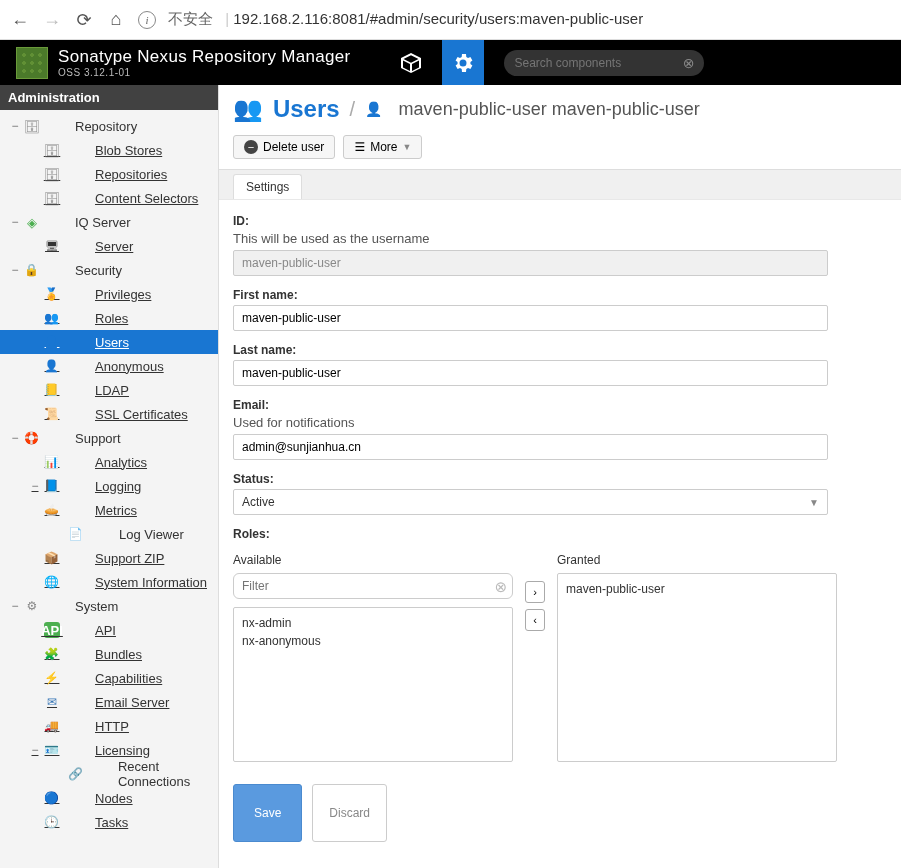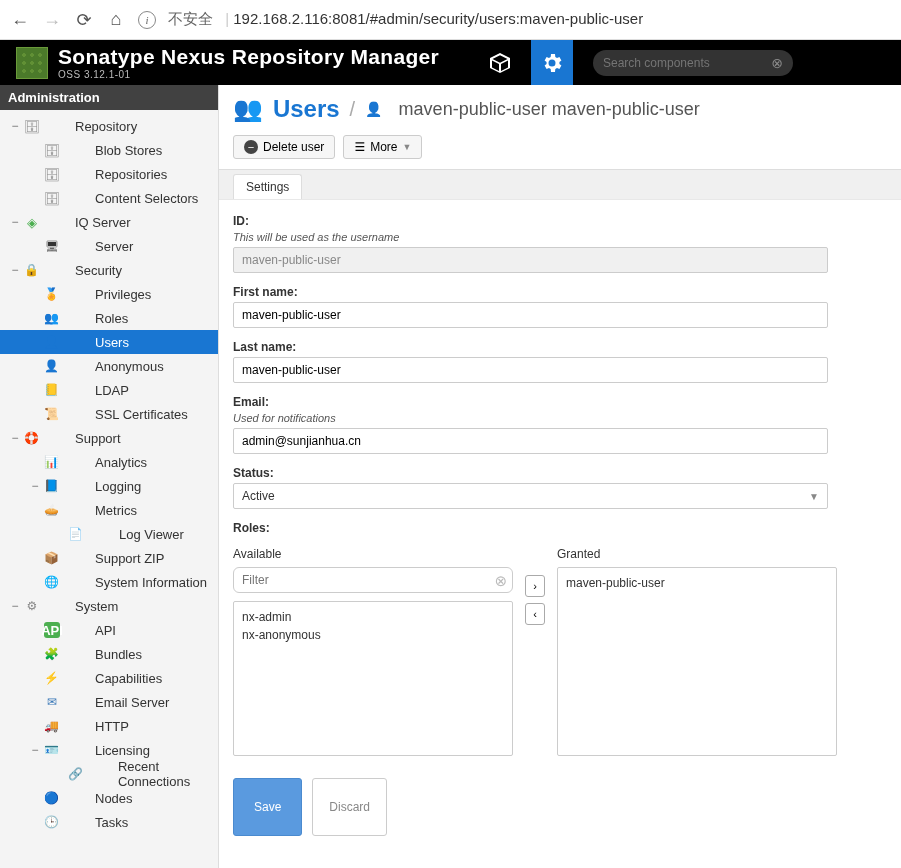--- a/index.html
+++ b/index.html
@@ -11,39 +11,39 @@
 .browser-bar .nav-btn.disabled { color: #bbb; }
 .browser-bar .info-icon { width: 18px; height: 18px; border: 1px solid #888; border-radius: 50%; display: flex; align-items: center; justify-content: center; font-size: 11px; color: #666; font-style: italic; font-family: serif; }
 .browser-bar .url { flex: 1; font-size: 15px; color: #333; }
 .browser-bar .sep { color: #ccc; }
 .browser-bar .unsafe { color: #666; margin-right: 8px; }
 
 
 .app-header { height: 45px; background: #000; color: #fff; display: flex; align-items: center; padding-left: 16px; }
 .app-header .logo { width: 32px; height: 32px; background: #4b7a2a; border: 1px solid #6a9a3a; margin-right: 10px; position: relative; }
 .app-header .logo::before { content: ""; position: absolute; inset: 3px; background: radial-gradient(circle, #6a9a3a 2px, transparent 2px) 0 0/8px 8px; opacity: 0.7; }
-.app-header .title-block .title { font-size: 21px; font-weight: 700; letter-spacing: 0.3px; }
+.app-header .title-block .title { font-size: 17px; font-weight: 400; letter-spacing: 0.3px; }
 .app-header .title-block .subtitle { font-size: 10px; color: #bbb; letter-spacing: 0.5px; }
 .app-header .header-icon { width: 42px; height: 45px; display: flex; align-items: center; justify-content: center; margin-left: 10px; }
 .app-header .header-icon.box svg { width: 24px; height: 24px; fill: #fff; }
 .app-header .header-icon.gear { background: #1976d2; }
 .app-header .header-icon.gear svg { width: 24px; height: 24px; fill: #fff; }
 .app-header .spacer { width: 30px; }
 .app-header .search { flex: 0 0 200px; height: 26px; background: #333; border-radius: 13px; display: flex; align-items: center; padding: 0 10px; margin-left: 20px; }
 .app-header .search input { background: transparent; border: none; outline: none; color: #888; font-size: 12px; flex: 1; }
 .app-header .search .clear { color: #888; font-size: 14px; }
 
 
 .main { display: flex; height: calc(868px - 40px - 45px); }
 .sidebar { width: 219px; background: #f4f4f4; border-right: 1px solid #ddd; overflow: auto; }
 .sidebar-header { background: #414141; color: #fff; font-weight: bold; padding: 5px 8px; font-size: 13px; }
 .tree { padding: 4px 0; }
 .tree-item { display: flex; align-items: center; height: 24px; padding-left: 8px; cursor: pointer; }
 .tree-item.level-1 { padding-left: 8px; }
-.tree-item.level-2 { padding-left: 44px; }
+.tree-item.level-2 { padding-left: 44px; text-decoration: underline; }
 .tree-item.level-3 { padding-left: 68px; }
 .tree-item.selected { background: #1976d2; color: #fff; }
 .tree-item .toggle { width: 14px; text-align: center; color: #777; font-size: 12px; margin-right: 2px; user-select: none; }
 .tree-item .node-icon { width: 16px; height: 16px; margin-right: 6px; display: inline-flex; align-items: center; justify-content: center; font-size: 13px; }
 .tree-item .label { font-size: 13px; margin-left: 29px; }
 
 
 .ic-db { color:#888; } .ic-db::before { content:"🗄"; }
 .ic-iq { color:#4caf50; } .ic-iq::before { content:"◈"; }
 .ic-srv::before { content:"🖥"; font-size:11px; }
@@ -88,21 +88,21 @@
 .btn .del-icon { width: 14px; height: 14px; border-radius: 50%; background: #444; color: #fff; display: inline-flex; align-items: center; justify-content: center; font-size: 11px; }
 .btn .more-icon::before { content: "☰"; }
 .btn .caret { font-size: 9px; color: #888; }
 
 .tabs { display: flex; background: #f0f0f0; border-bottom: 1px solid #ddd; padding-left: 14px; }
 .tab { background: #fff; border: 1px solid #ddd; border-bottom: none; padding: 5px 12px; font-size: 12px; margin-top: 4px; margin-right: 4px; border-radius: 3px 3px 0 0; }
 
 .form-wrap { padding: 14px; overflow: auto; flex: 1; border-top: 1px solid #e8e8e8; margin-top: -1px; }
 .form-group { margin-bottom: 12px; }
 .form-label { font-size: 12px; font-weight: bold; margin-bottom: 3px; display: block; }
-.form-help { font-size: 11px; color: #555; margin-bottom: 4px; font-style: italic; }
+.form-help { font-size: 13px; color: #555; margin-bottom: 4px; }
 .form-input { width: 595px; height: 26px; border: 1px solid #ccc; border-radius: 2px; padding: 0 8px; font-size: 12px; }
 .form-input[readonly] { background: #f0f0f0; color: #888; }
 .form-select { width: 595px; height: 26px; border: 1px solid #ccc; border-radius: 2px; padding: 0 8px; font-size: 12px; display: flex; align-items: center; justify-content: space-between; background: #fff; }
 .form-select .caret { color: #888; font-size: 10px; }
 
 .roles-row { display: flex; gap: 12px; align-items: flex-start; }
 .roles-col { width: 280px; }
 .roles-col-label { font-size: 12px; margin-bottom: 6px; display: block; }
 .filter-wrap { position: relative; margin-bottom: 8px; }
 .filter-input { width: 100%; height: 26px; border: 1px solid #ccc; border-radius: 6px; padding: 0 26px 0 8px; font-size: 12px; }

